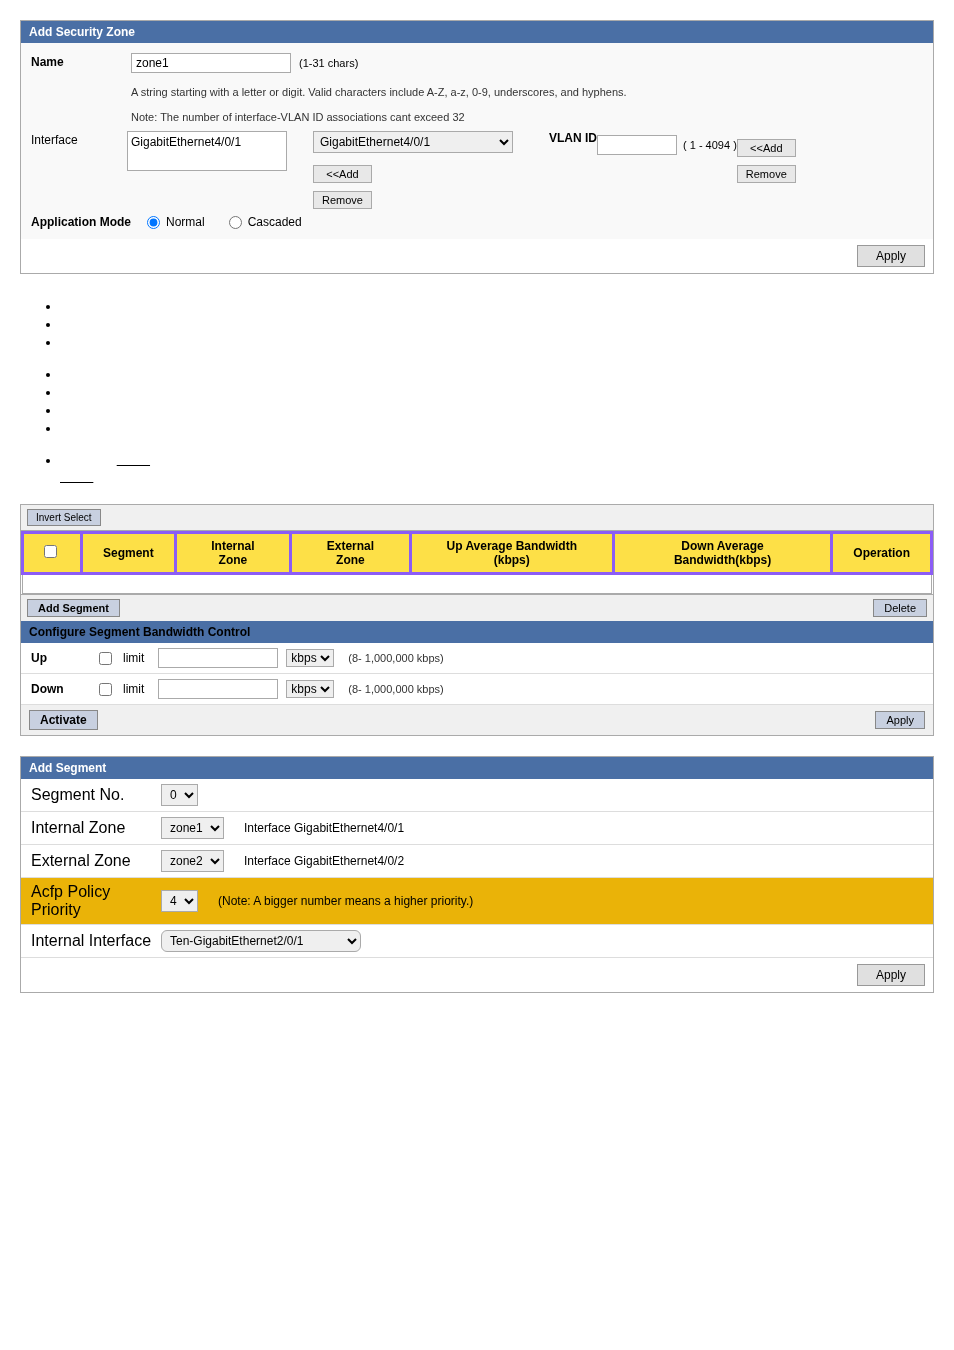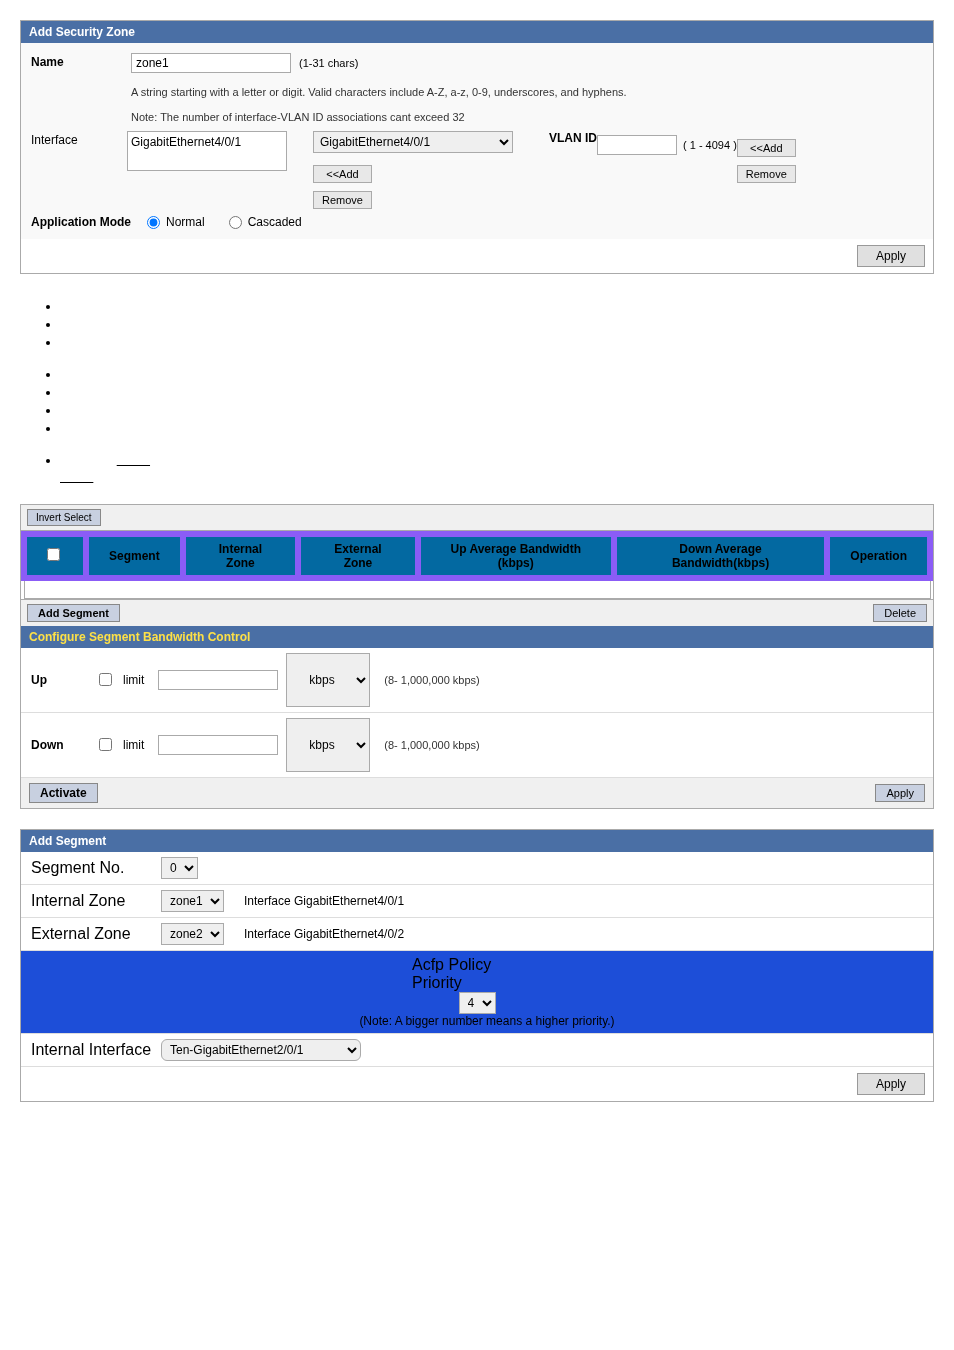--- a/index.html
+++ b/index.html
@@ -157,22 +157,22 @@
     
     .segment-table-container {
       border: 1px solid #aaa;
       margin-bottom: 20px;
     }
     .segment-table {
       width: 100%;
       border-collapse: collapse;
     }
     .segment-table th {
-      background: #0369a1;
-      border: 6px solid #8b5cf6;
+      background: #fde047;
+      border: 3px solid #8b5cf6;
       padding: 5px 20px;
       text-align: center;
       font-size: 12px;
       font-weight: bold;
     }
     .segment-table td {
       border: 1px solid #aaa;
       padding: 4px 8px;
       text-align: center;
     }
@@ -211,21 +211,21 @@
     .btn-delete {
       background: #c8d0e0;
       border: 1px solid #888;
       padding: 2px 10px;
       font-size: 11px;
       cursor: pointer;
     }
 
     .configure-bar {
       background: #4a6fa5;
-      color: #fde047;
+      color: #000000;
       font-weight: bold;
       padding: 4px 8px;
       font-size: 12px;
     }
 
     .bandwidth-row {
       display: flex;
       align-items: center;
       padding: 5px 10px;
       gap: 8px;
@@ -239,21 +239,21 @@
       margin-right: 4px;
     }
     .bw-input {
       border: 1px solid #aaa;
       width: 120px;
       padding: 2px 4px;
       font-size: 12px;
     }
     .bw-select {
       border: 1px solid #aaa;
-      padding: 18px;
+      padding: 0;
       font-size: 12px;
     }
     .bw-hint {
       font-size: 11px;
       color: #333;
     }
 
     .activate-row {
       display: flex;
       justify-content: space-between;
@@ -507,21 +507,21 @@
     </div>
 
     <div class="as-row">
       <div class="as-label">External Zone</div>
       <select class="as-select">
         <option>zone2</option>
       </select>
       <span class="as-text">Interface GigabitEthernet4/0/2</span>
     </div>
 
-    <div class="as-row" style="background:#1d4ed8;flex-direction:column;">
+    <div class="as-row" style="background:#eab308;">
       <div class="as-label">Acfp Policy Priority</div>
       <select class="as-select">
         <option>4</option>
       </select>
       <span class="as-text">(Note: A bigger number means a higher priority.)</span>
     </div>
 
     <div class="as-row">
       <div class="as-label">Internal Interface</div>
       <select class="as-select" style="width:200px;border-radius:6px;">

